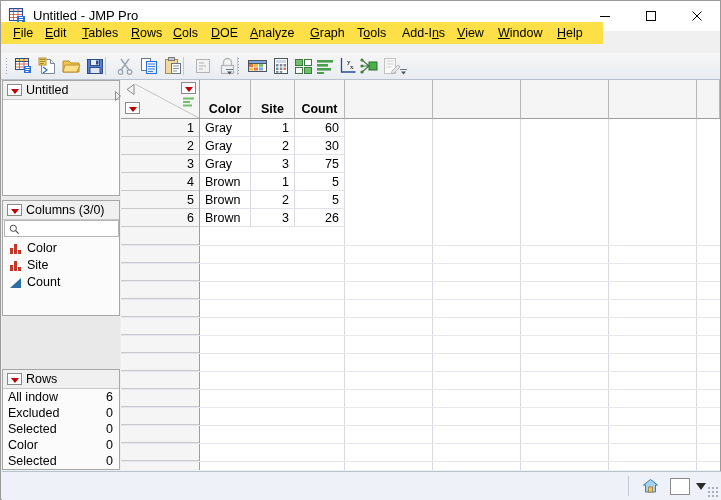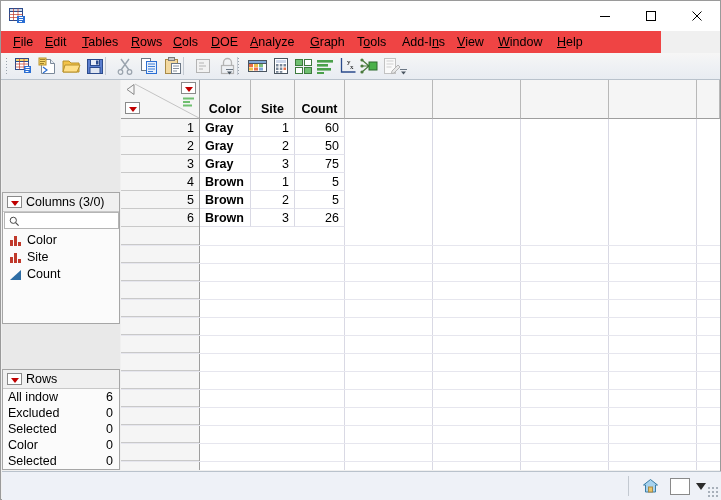--- a/index.html
+++ b/index.html
@@ -18,21 +18,21 @@
   .app-icon{position:absolute;left:8px;top:7px;width:17px;height:16px;}
   .title-text{position:absolute;left:32px;top:6px;font-size:13px;color:#000;
               white-space:nowrap;line-height:17px;}
   .wbtn{position:absolute;top:0;width:46px;height:30px;cursor:default;}
   .wbtn svg{position:absolute;left:50%;top:50%;transform:translate(-50%,-50%);}
   .wbtn.min{right:92px;}
   .wbtn.max{right:46px;}
   .wbtn.close{right:0;}
 
   
-  .menubar{position:absolute;left:0;top:30px;width:660px;height:22px;background:#ef4444;}
+  .menubar{position:absolute;left:0;top:21px;width:602px;height:22px;background:#fde047;}
   .menu-item{position:absolute;top:3px;height:17px;line-height:17px;font-size:12.5px;
              color:#000;padding:0 4px;white-space:nowrap;}
   .menu-item u{text-decoration:underline;}
 
   
   .toolbar{position:absolute;left:0;top:52px;width:719px;height:26px;
            background:linear-gradient(to bottom,#f6f6f6,#e8ecf2);
            border-bottom:1px solid #b9c2cc;}
   .grip{position:absolute;top:4px;width:4px;height:18px;
         background-image:radial-gradient(#9aa3ad 40%,transparent 41%);
@@ -82,21 +82,21 @@
                 font-weight:bold;font-size:12.5px;color:#000;}
   .gutter{position:absolute;left:0;width:79px;background:#f5f5f5;
           border-right:1px solid #9e9e9e;box-sizing:border-box;}
   .rownum{position:absolute;left:0;width:78px;height:18px;line-height:18px;
           text-align:right;padding-right:5px;box-sizing:border-box;
           border-bottom:1px solid #c9c9c9;font-size:12.5px;color:#000;}
   .datacell{position:absolute;height:18px;line-height:18px;font-size:12.5px;
             border-right:1px solid #d9d9e4;border-bottom:1px solid #e2e2ec;
             box-sizing:border-box;padding:0 5px;}
   .datacell.num{text-align:right;}
-  .datacell.txt{text-align:left;font-weight:bold;}
+  .datacell.txt{text-align:left;}
   .vline{position:absolute;top:39px;width:1px;background:#d9d9e4;}
   .hline{position:absolute;width:599px;height:1px;background:#e6e6ee;}
 
   
   .statusbar{position:absolute;left:1px;top:470px;width:719px;height:29px;
              background:#eef1f7;border-top:1px solid #b9c2cc;box-sizing:border-box;}
   .sb-sep{position:absolute;top:4px;width:1px;height:20px;background:#c3c9d1;}
   .sb-home{position:absolute;top:6px;width:17px;height:16px;}
   .sb-sq{position:absolute;top:6px;width:20px;height:17px;background:#ffffff;
          border:1px solid #8a8a8a;box-sizing:border-box;}
@@ -118,20 +118,21 @@
         <rect x="0.5" y="0.5" width="13" height="12" fill="#ffffff" stroke="#2b4b8c"></rect>
         <rect x="0.5" y="0.5" width="13" height="3" fill="#cfd8ea" stroke="#2b4b8c"></rect>
         <line x1="4.5" y1="0.5" x2="4.5" y2="12.5" stroke="#c0392b" stroke-width="0.7"></line>
         <line x1="9" y1="0.5" x2="9" y2="12.5" stroke="#c0392b" stroke-width="0.7"></line>
         <line x1="0.5" y1="6.5" x2="13.5" y2="6.5" stroke="#c0392b" stroke-width="0.7"></line>
         <line x1="0.5" y1="9.5" x2="13.5" y2="9.5" stroke="#c0392b" stroke-width="0.7"></line>
         <rect x="8" y="8" width="8" height="7" fill="#2b6fd4"></rect>
         <path d="M10 9.5h4M10 11.5h4M10 13.5h3" stroke="#ffffff" stroke-width="1"></path>
       </svg>
     </div>
+    <div class="title-text">Untitled - JMP Pro</div>
 
     <div class="wbtn min">
       <svg width="12" height="12" viewBox="0 0 12 12">
           <line x1="1" y1="6.5" x2="11" y2="6.5" stroke="#000" stroke-width="1"></line>
         </svg>
     </div>
     <div class="wbtn max">
       <svg width="12" height="12" viewBox="0 0 12 12">
           <rect x="1.5" y="1.5" width="9" height="9" fill="none" stroke="#000" stroke-width="1"></rect>
         </svg>
@@ -328,22 +329,33 @@
     <div class="tb-more" style="left:398px;top:12px">
       <svg width="9" height="8" viewBox="0 0 9 8">
           <line x1="1" y1="1.5" x2="8" y2="1.5" stroke="#6b7785"></line>
           <path d="M2 3.5l2.5 3 2.5-3z" fill="#4a5560"></path>
         </svg>
     </div>
   </div>
 
   <div class="leftpanel">
 
-
-    <div class="panelbox" style="top:112px;height:132px">
+    <div class="panelbox" style="top:0;height:116px">
+      <div class="panelhdr">
+        <div class="redtri"></div>
+        <div class="panelhdr-lbl">Untitled</div>
+        <div class="openarrow">
+          <svg width="8" height="12" viewBox="0 0 8 12">
+              <path d="M1.5 1.5l5 4.5-5 4.5z" fill="none" stroke="#8a8a8a"></path>
+            </svg>
+        </div>
+      </div>
+    </div>
+
+    <div class="panelbox" style="top:120px;height:116px">
       <div class="panelhdr">
         <div class="redtri"></div>
         <div class="panelhdr-lbl">Columns (3/0)</div>
       </div>
       <div class="searchbox">
         <svg style="position:absolute;left:4px;top:3px" width="11" height="11" viewBox="0 0 11 11">
           <circle cx="4.3" cy="4.3" r="3.1" fill="none" stroke="#4a4a4a" stroke-width="1"></circle>
           <line x1="6.6" y1="6.6" x2="9.6" y2="9.6" stroke="#4a4a4a" stroke-width="1.1"></line>
         </svg>
       </div>
@@ -479,21 +491,21 @@
     </div>
 
     <div>
       <div class="datacell txt" style="left:79px;width:51px;top:39px">Gray</div>
       <div class="datacell num" style="left:130px;width:44px;top:39px">1</div>
       <div class="datacell num" style="left:174px;width:50px;top:39px">60</div>
     </div>
     <div>
       <div class="datacell txt" style="left:79px;width:51px;top:57px">Gray</div>
       <div class="datacell num" style="left:130px;width:44px;top:57px">2</div>
-      <div class="datacell num" style="left:174px;width:50px;top:57px">50</div>
+      <div class="datacell num" style="left:174px;width:50px;top:57px">30</div>
     </div>
     <div>
       <div class="datacell txt" style="left:79px;width:51px;top:75px">Gray</div>
       <div class="datacell num" style="left:130px;width:44px;top:75px">3</div>
       <div class="datacell num" style="left:174px;width:50px;top:75px">75</div>
     </div>
     <div>
       <div class="datacell txt" style="left:79px;width:51px;top:93px">Brown</div>
       <div class="datacell num" style="left:130px;width:44px;top:93px">1</div>
       <div class="datacell num" style="left:174px;width:50px;top:93px">5</div>

